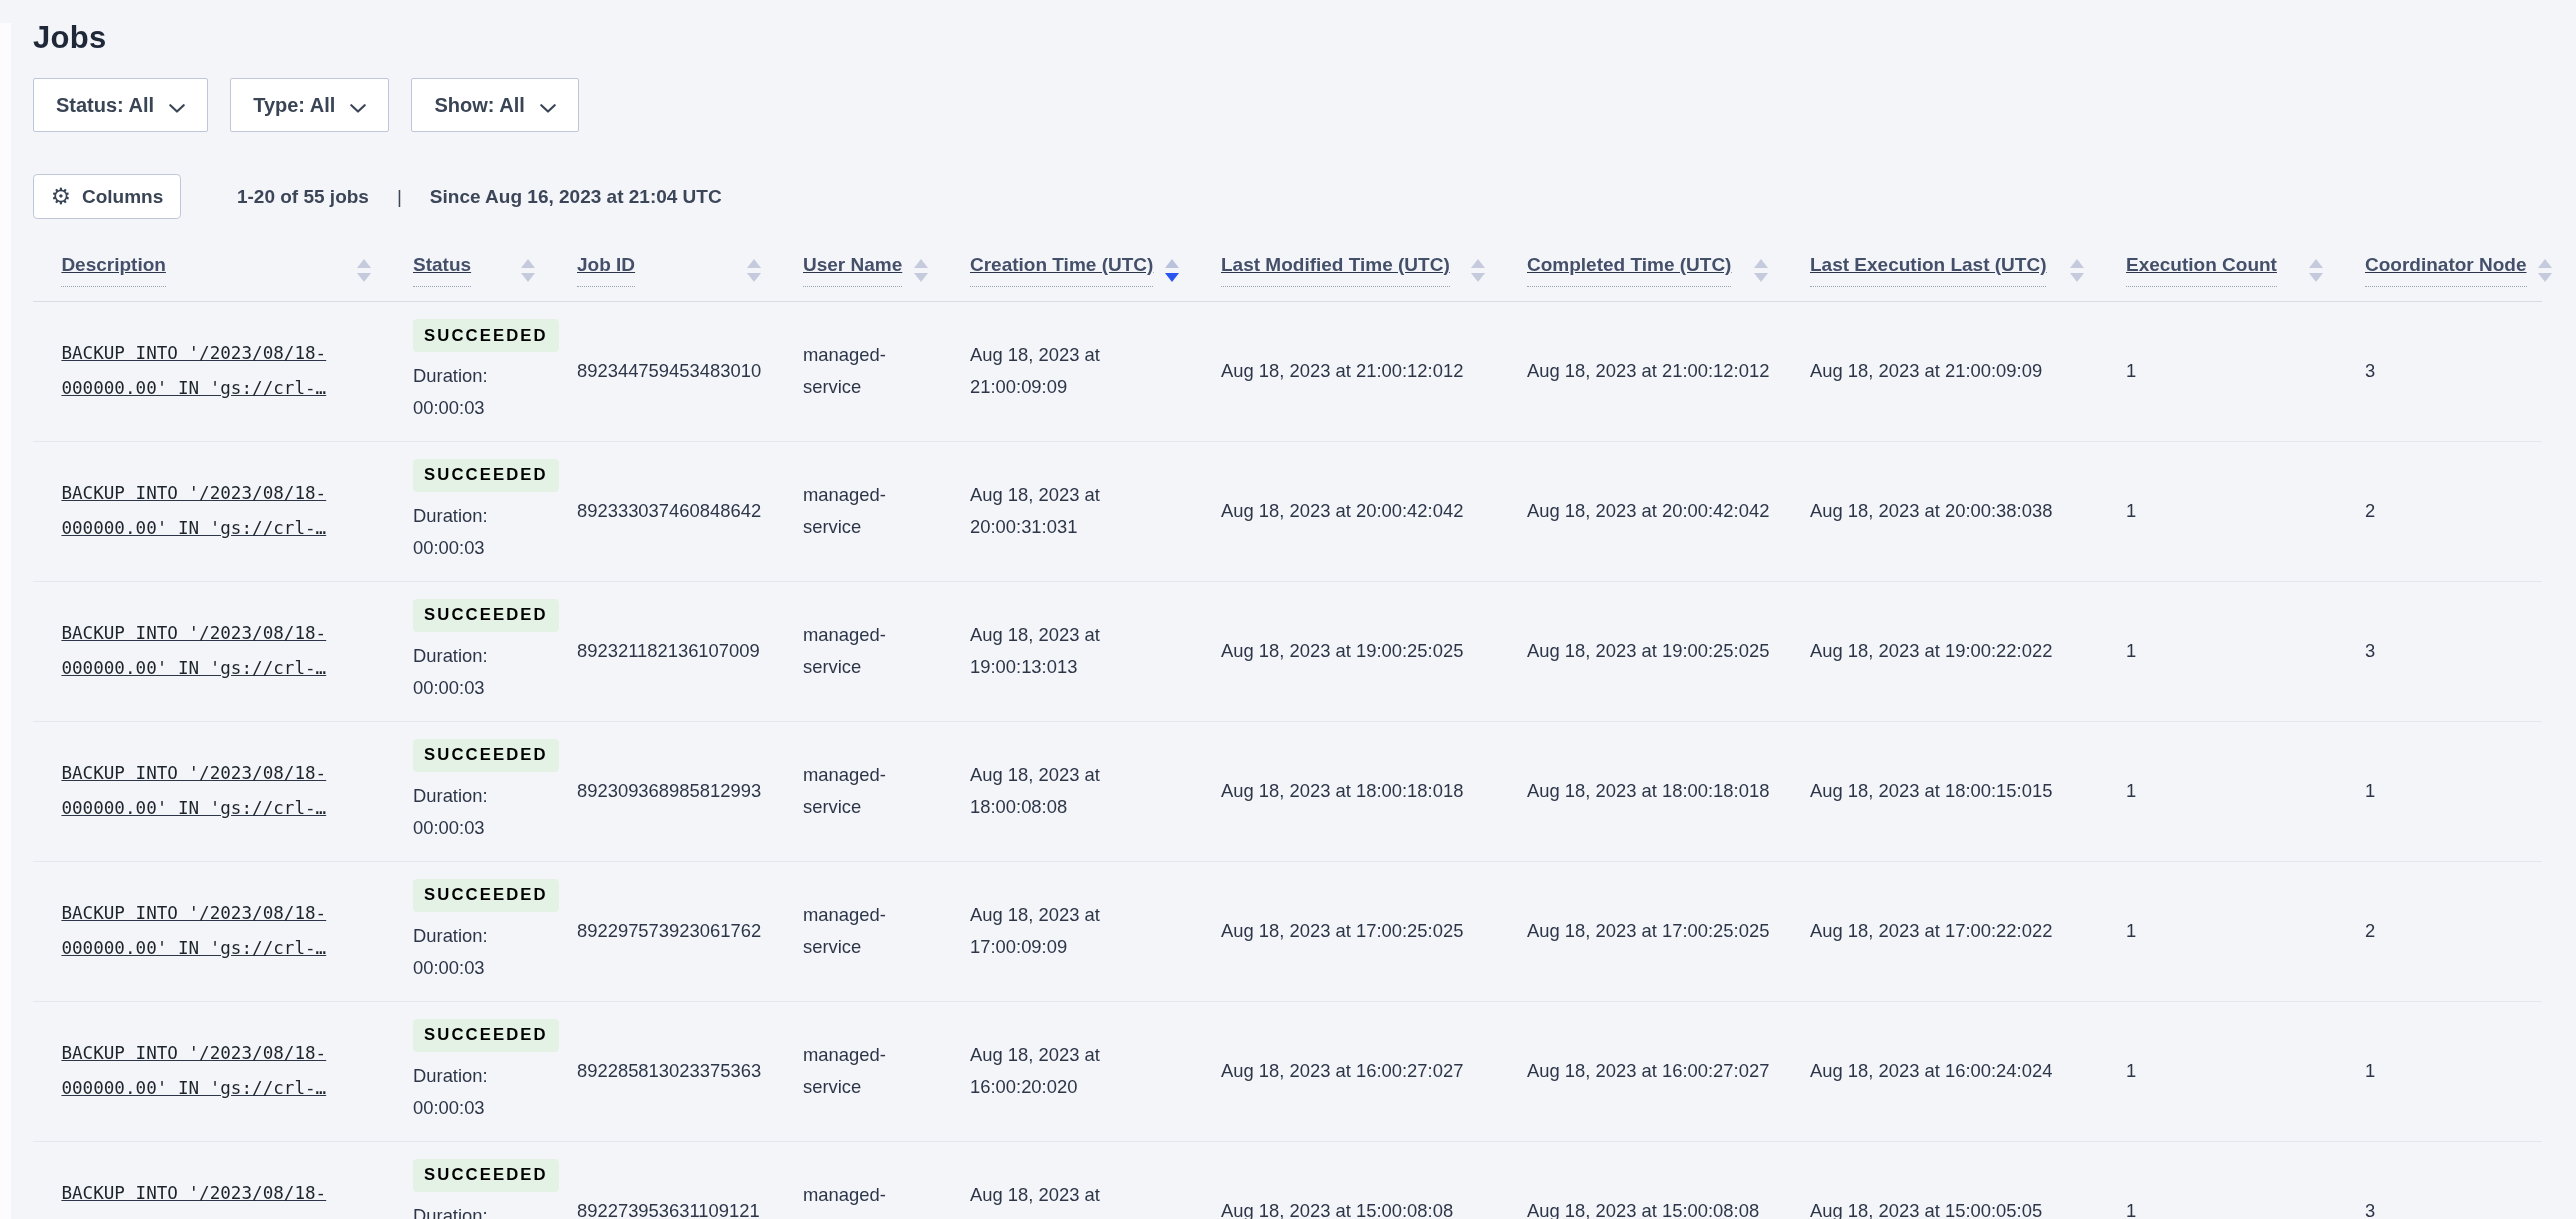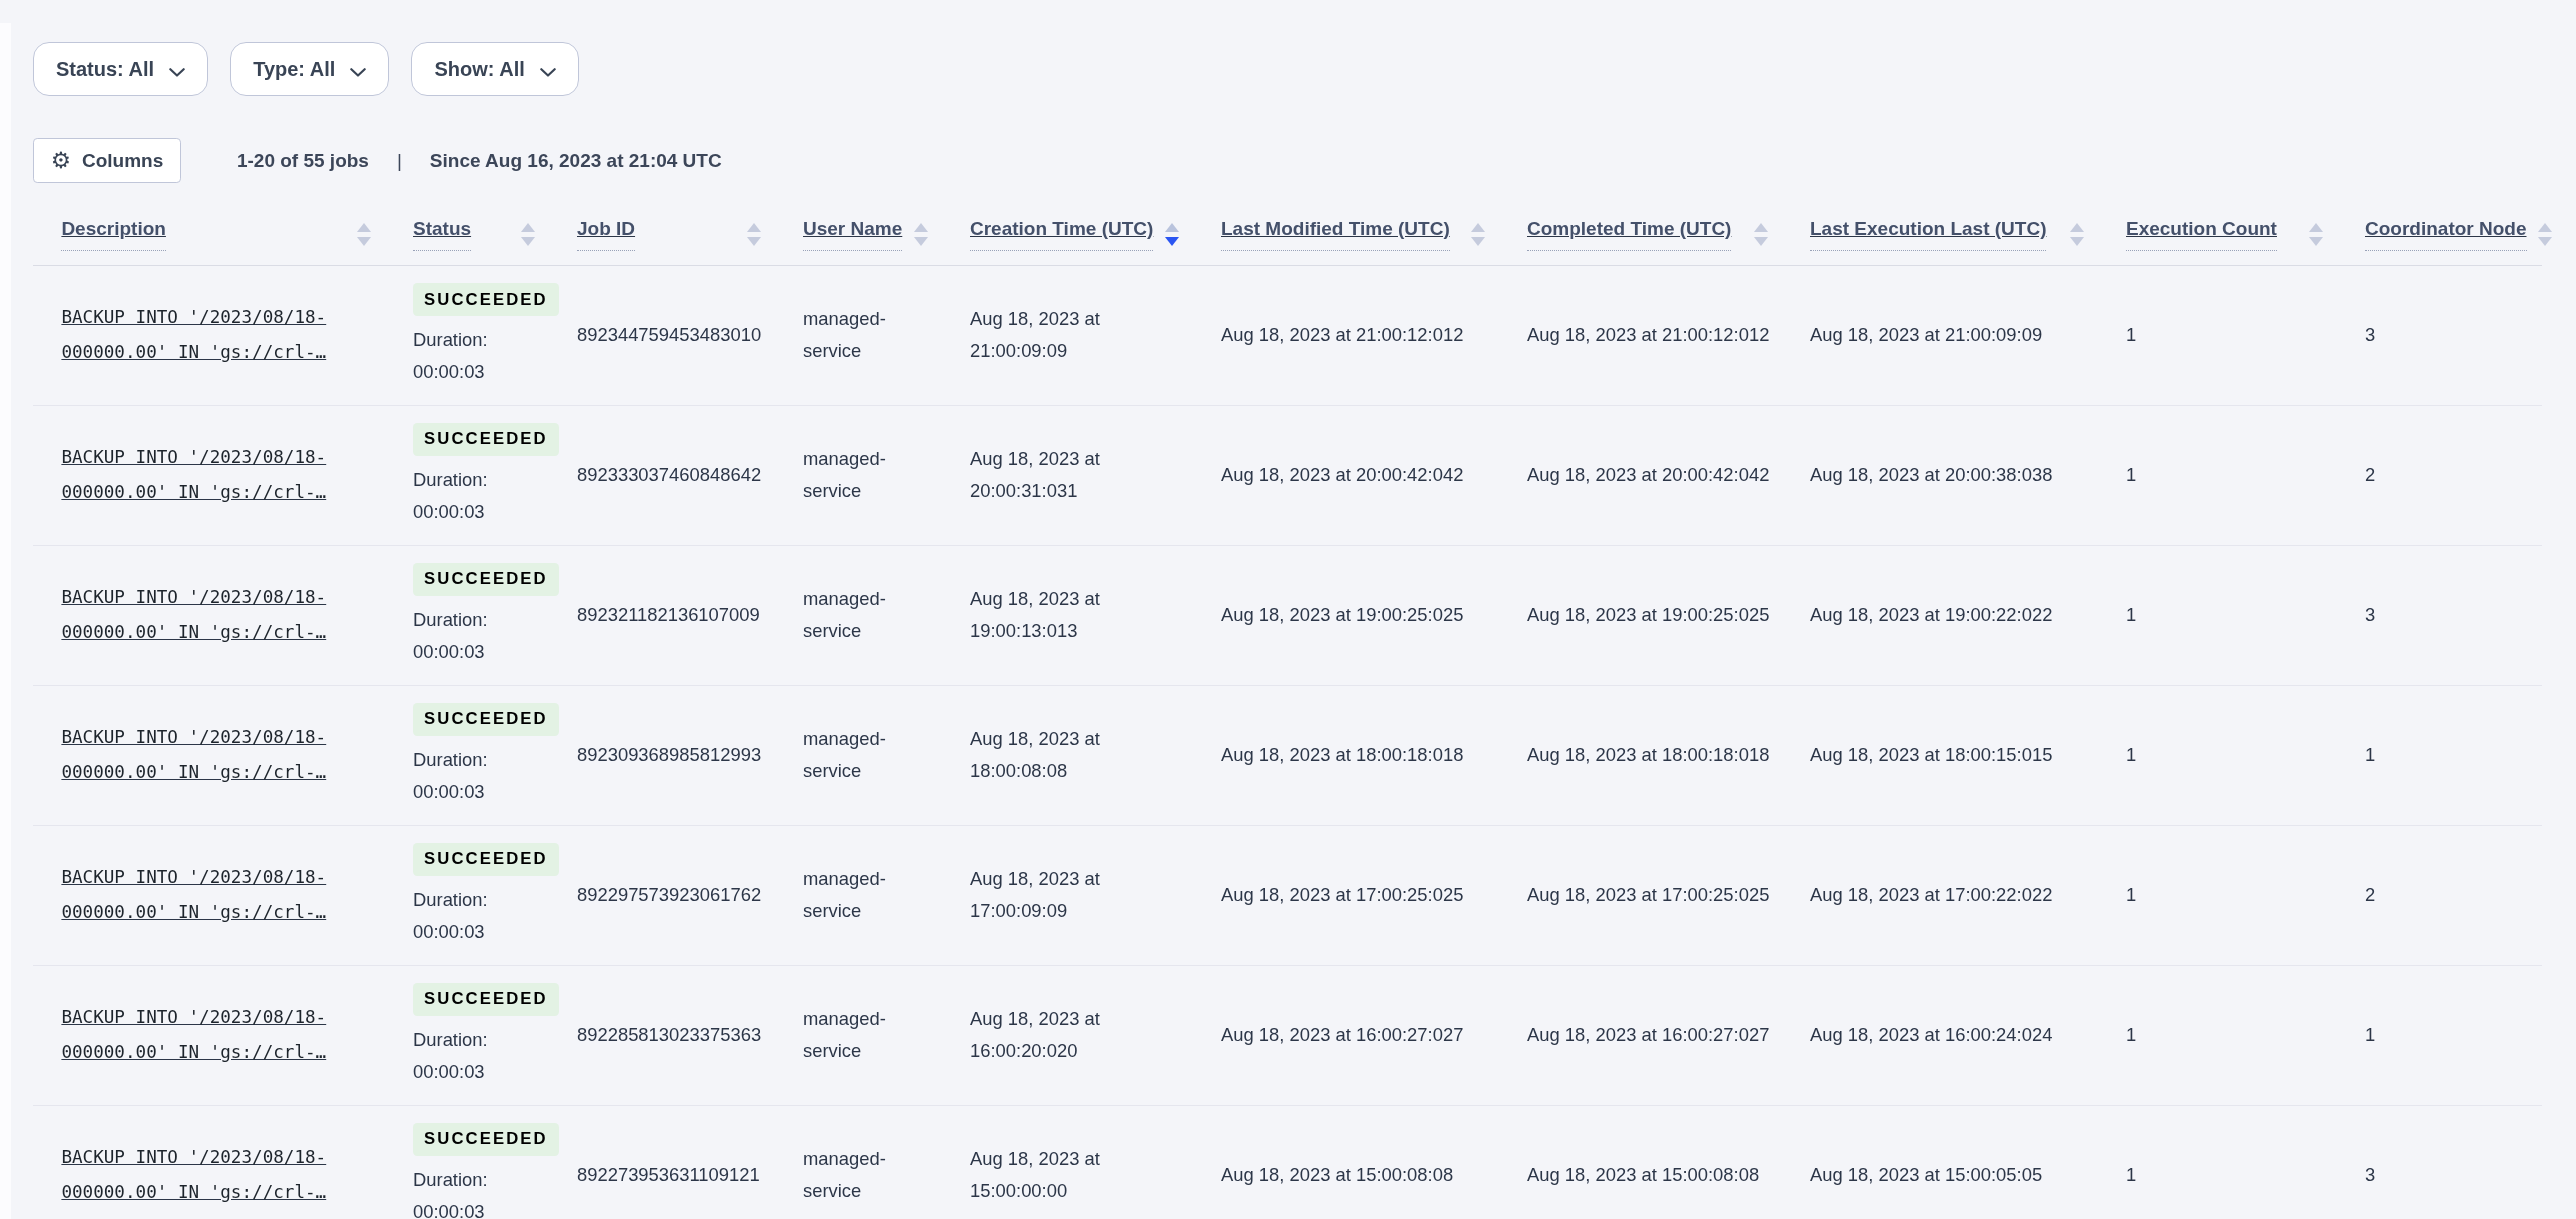--- a/index.html
+++ b/index.html
@@ -10,21 +10,21 @@
     font-family:"Liberation Sans", sans-serif;
     color:#2c3648;
   }
   .left-strip { position:fixed; left:0; top:23.4px; width:11px; height:1196px; background:#fcfcfe; }
   .page { position:relative; padding:20px 33px 0 33px; }
 
   .title { font-size:31px; font-weight:700; color:#1f2838; margin:0; letter-spacing:0.3px; }
 
   .filters { display:flex; gap:22px; margin-top:22px; }
   .filter-btn {
-    height:54px; background:#ffffff; border:0.8px solid #c0c6d9; border-radius:16px;
+    height:54px; background:#ffffff; border:0.8px solid #c0c6d9; border-radius:2px;
     display:inline-flex; align-items:center; gap:15px; padding:0 22px;
     font-size:20px; font-weight:600; color:#394455; cursor:pointer;
   }
   .chevron { display:inline-block; margin-top:2.5px; }
 
   .toolbar { display:flex; align-items:center; margin-top:42px; gap:20px; }
   .columns-btn {
     height:45px; background:#ffffff; border:0.8px solid #c0c6d9; border-radius:4.2px;
     display:inline-flex; align-items:center; gap:11px; padding:0 16.7px;
     font-size:19px; font-weight:600; color:#394455; cursor:pointer;
@@ -67,20 +67,21 @@
   .user { max-width:110px; }
   .ctime { max-width:177px; }
   .nowrap { white-space:nowrap; }
 </style>
 </head>
 <body>
 
 <div class="left-strip"></div>
 
 <div class="page">
+  <h1 class="title">Jobs</h1>
 
   <div class="filters">
     <button class="filter-btn">
       <span>Status: All</span>
       <span class="chevron">
         <svg width="16" height="9.2" viewBox="0 0 19 11">
             <path d="M1.5 1.5l8 7.5 8-7.5" fill="none" stroke="#394455" stroke-width="2.6" stroke-linecap="round" stroke-linejoin="round"></path>
           </svg>
       </span>
     </button>

